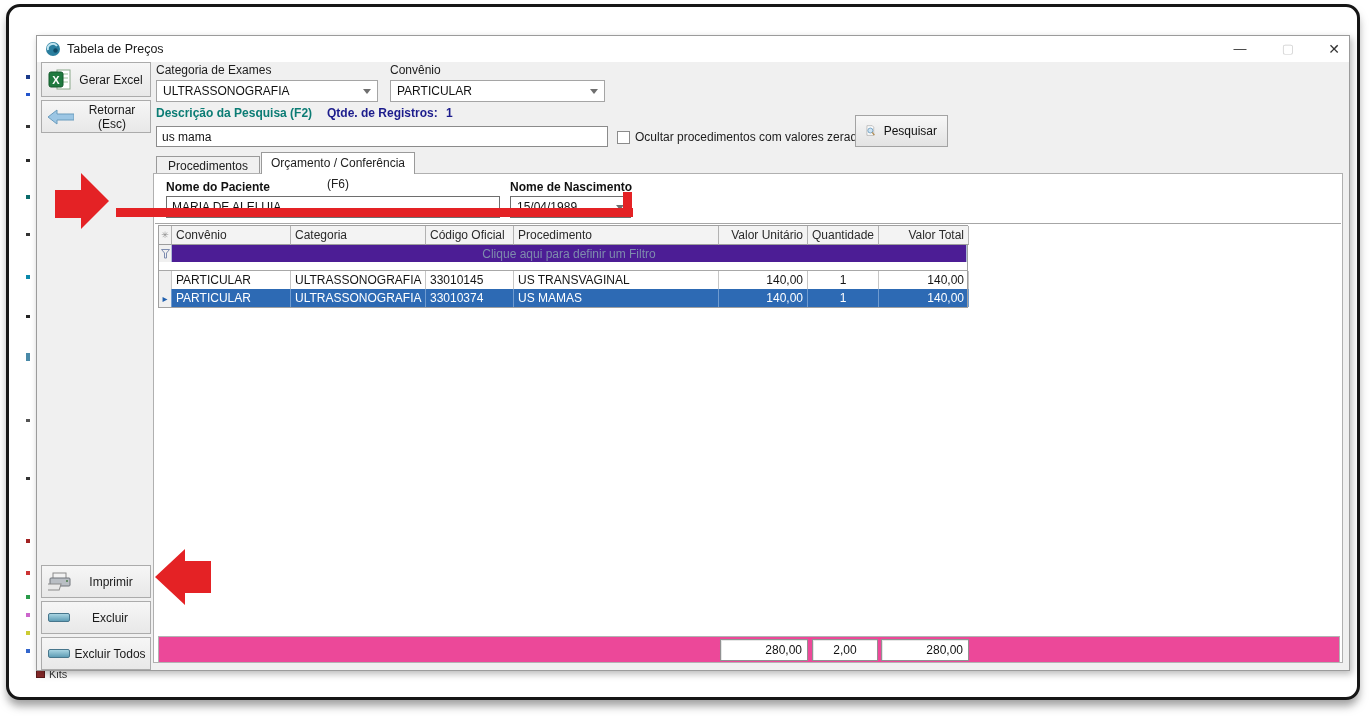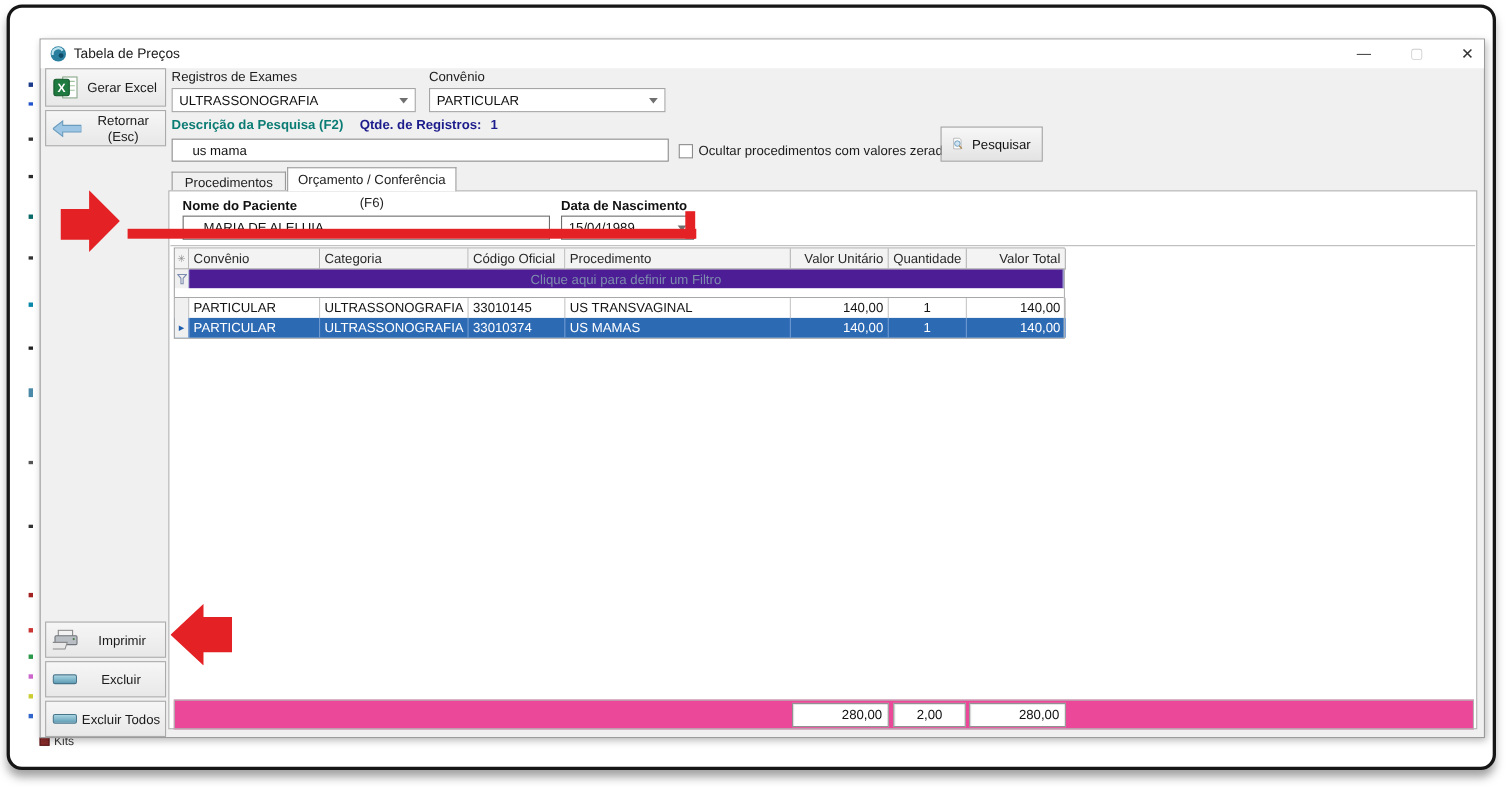--- a/index.html
+++ b/index.html
@@ -29,21 +29,21 @@
 
   
   .form-label { font-size:12px; color:#1c1c1c; }
   .combo { background:#fff; border:1px solid #a5a5a5; display:flex; align-items:center;
            padding:0 6px; font-size:12px; color:#111; }
   .caret-down { width:0; height:0; border-left:4px solid transparent; border-right:4px solid transparent;
                 border-top:5px solid #6f6f6f; margin-left:auto; }
   .teal-label { font-size:12px; font-weight:bold; color:#0b7c74; }
   .navy-label { font-size:12px; font-weight:bold; color:#1c1c8c; }
   .text-input { background:#fff; border:1px solid #8b8b8b; font-size:12px; color:#111;
-                display:flex; align-items:center; padding:0 18px; }
+                display:flex; align-items:center; padding:0 5px; }
   #hide-zero-checkbox { width:13px; height:13px; background:#fff; border:1px solid #8b8b8b; }
   #pesquisar-button { background:linear-gradient(#f7f7f7,#e3e3e3); border:1px solid #a3a3a3;
                       display:flex; align-items:center; gap:8px; padding:0 10px; font-size:12px; color:#111; }
 
   
   .tab { font-size:12px; color:#222; text-align:center; }
   .tab.inactive { background:#f0f0f0; border:1px solid #9a9a9a; border-bottom:none; line-height:18px; }
   .tab.active { background:#fff; border:1px solid #9a9a9a; border-bottom:none; line-height:21px; z-index:3; }
   #tab-panel { background:#fff; border:1px solid #b0b0b0; }
 
@@ -157,21 +157,21 @@
       </div>
       <div class="abs side-btn" style="top:565px;">
         <span style="width:22px;height:9px;background:linear-gradient(#a8d4e2,#5f9db5);border:1px solid #47768c;border-radius:2px;"></span>
         <span class="lbl">Excluir</span>
       </div>
       <div class="abs side-btn" style="top:601px;">
         <span style="width:22px;height:9px;background:linear-gradient(#a8d4e2,#5f9db5);border:1px solid #47768c;border-radius:2px;"></span>
         <span class="lbl">Excluir Todos</span>
       </div>
 
-      <span class="abs form-label" style="left:119px;top:27px;">Registros de Exames</span>
+      <span class="abs form-label" style="left:119px;top:27px;">Categoria de Exames</span>
       <div class="abs combo" style="left:119px;top:44px;width:222px;height:22px;">
         <span>ULTRASSONOGRAFIA</span>
         <span class="caret-down"></span>
       </div>
       <span class="abs form-label" style="left:353px;top:27px;">Convênio</span>
       <div class="abs combo" style="left:353px;top:44px;width:215px;height:22px;">
         <span>PARTICULAR</span>
         <span class="caret-down"></span>
       </div>
 
@@ -201,21 +201,21 @@
       <div class="abs tab active" style="left:224px;top:116px;width:154px;height:22px;">
         <span>Orçamento / Conferência  (F6)</span>
       </div>
 
       <div id="tab-panel" class="abs" style="left:116px;top:137px;width:1190px;height:490px;">
 
         <span class="abs bold-label" style="left:12px;top:6px;">Nome do Paciente</span>
         <div class="abs text-input" style="left:12px;top:22px;width:334px;height:22px;border-color:#6e6e6e;">
           <span>MARIA DE ALELUIA</span>
         </div>
-        <span class="abs bold-label" style="left:356px;top:6px;">Data de Nascimento</span>
+        <span class="abs bold-label" style="left:356px;top:6px;">Nome de Nascimento</span>
         <div class="abs combo" style="left:356px;top:22px;width:121px;height:22px;border-color:#6e6e6e;">
           <span>15/04/1989</span>
           <span class="caret-down"></span>
         </div>
         <div id="patient-divider" class="abs" style="left:1px;top:49px;width:1186px;"></div>
 
         <div id="grid" class="abs" style="left:4px;top:51px;width:810px;">
           <div class="grow ghead" style="height:19px;">
             <div class="gcell gutter">
                 <span class="hdr-asterisk">✳</span>

